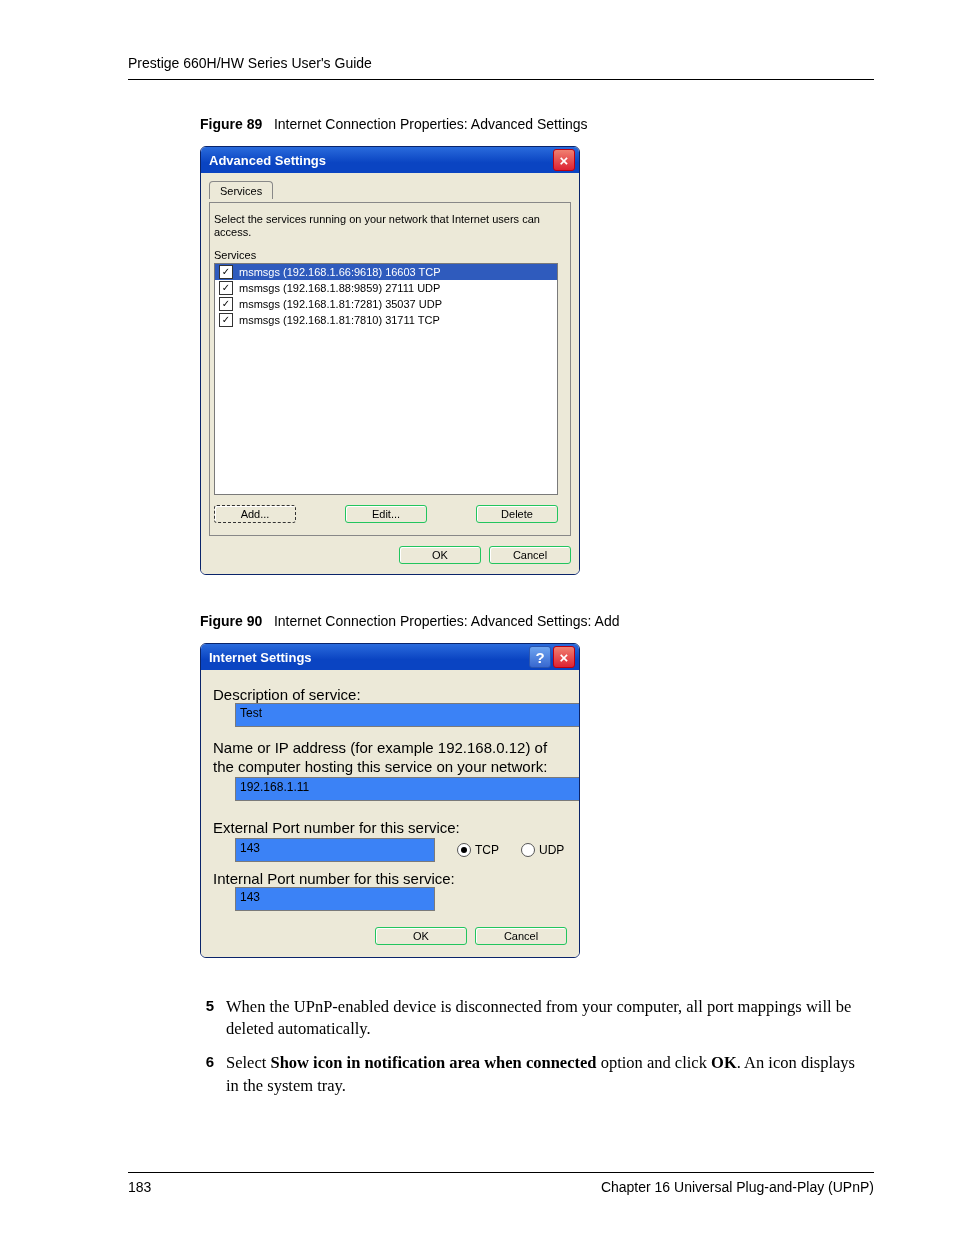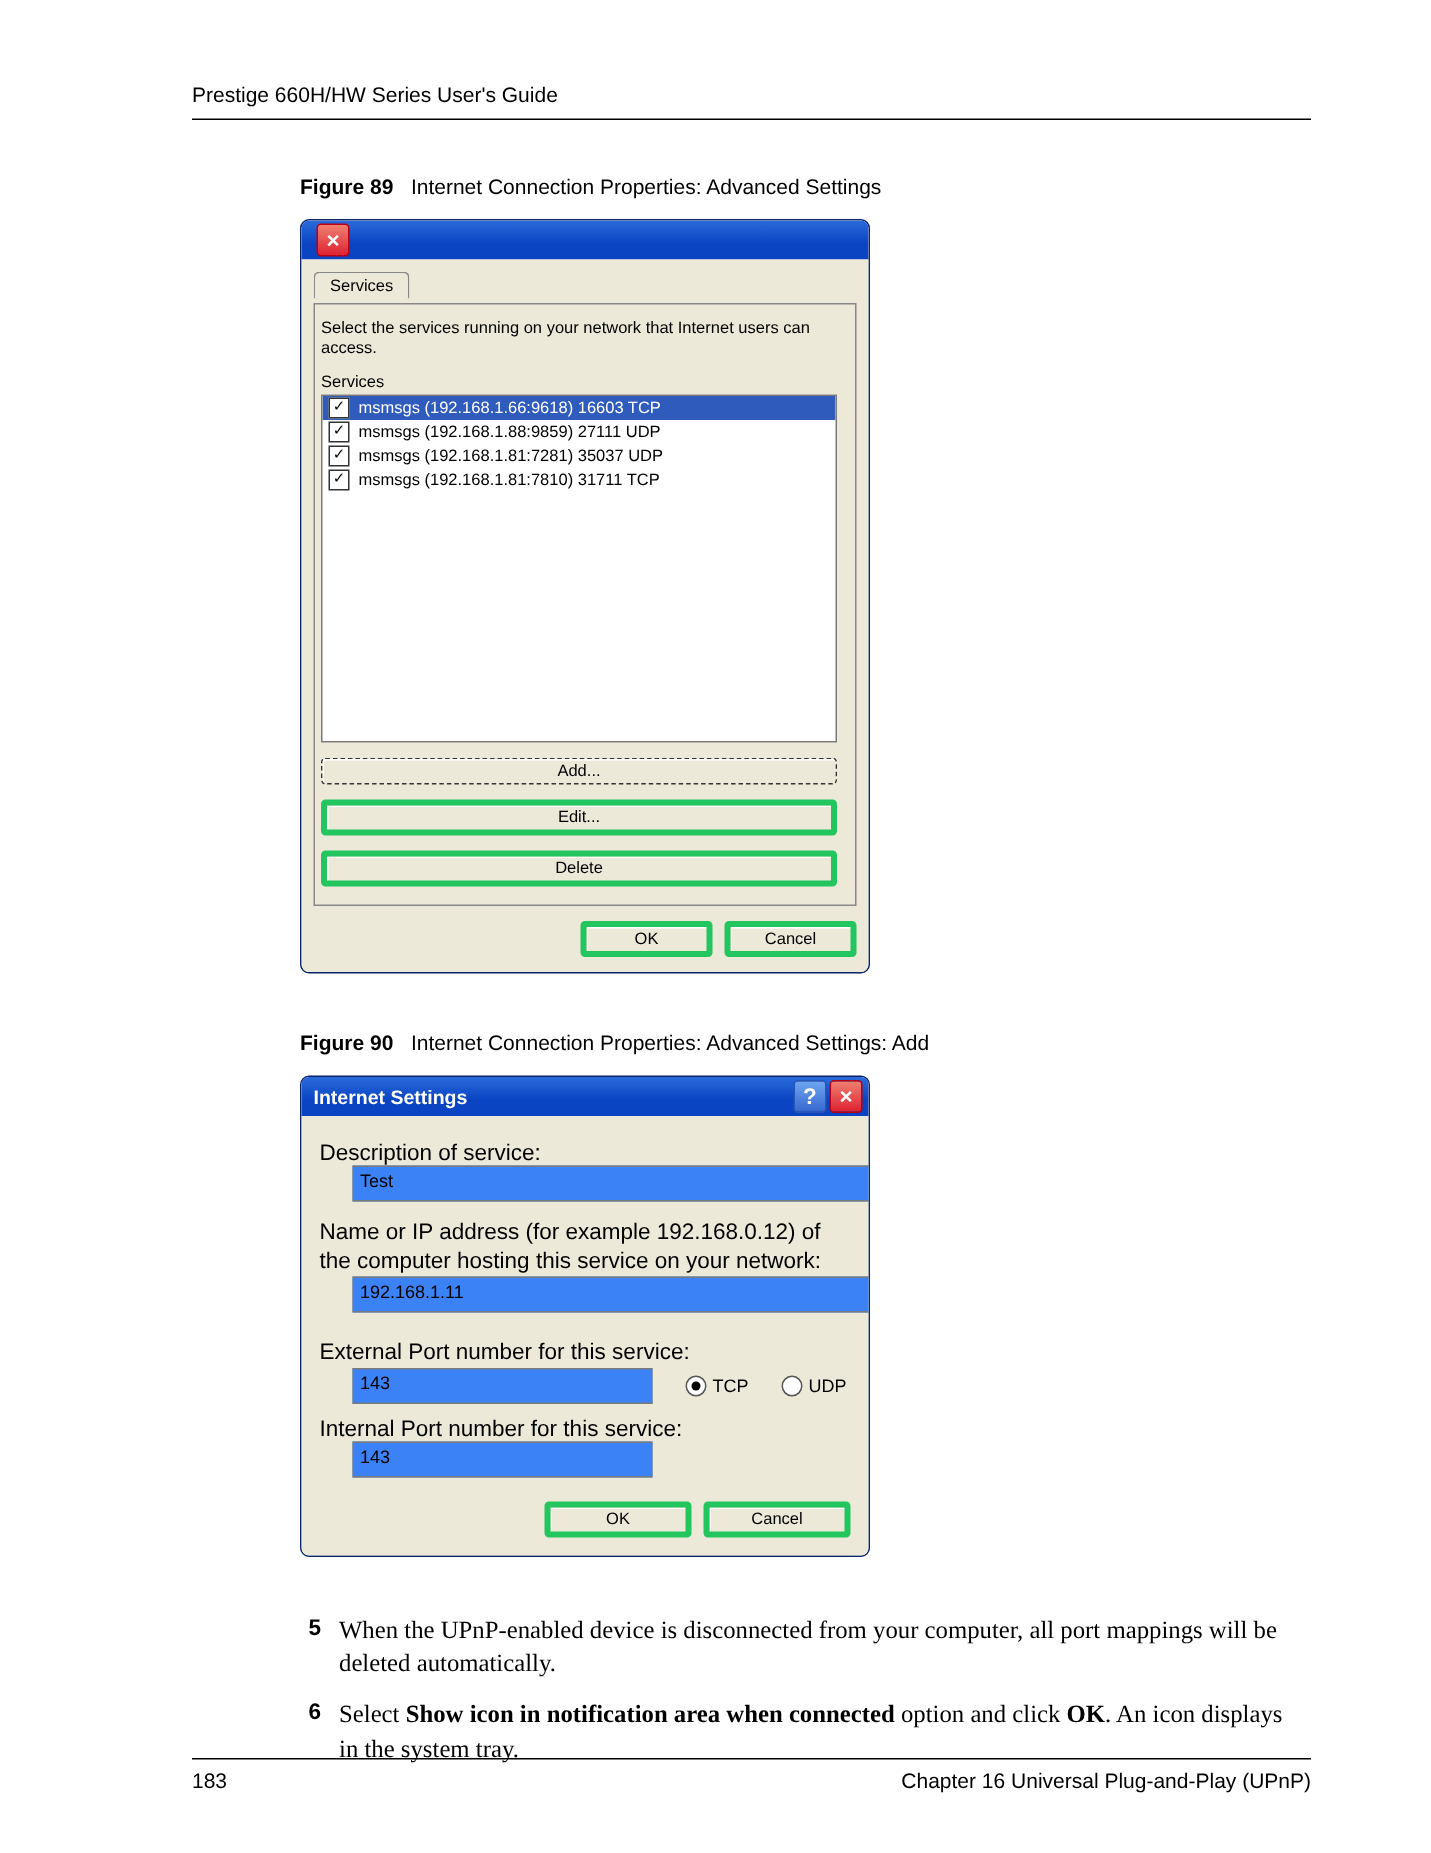--- a/index.html
+++ b/index.html
@@ -144,27 +144,26 @@
     font-size: 10px; line-height: 1;
     color: #000;
   }
   .lb-row.sel .cb { color: #000; }
 
   .btnrow3 {
     display: flex;
     justify-content: space-between;
     margin-top: 10px;
     gap: 10px;
-    flex-direction: column;
   }
   .btn {
     font-family: Tahoma, Arial, sans-serif;
     font-size: 11px;
     background: #ece9d8;
-    border: 4px solid #22c55e;
+    border: 1px solid #22c55e;
     border-radius: 3px;
     padding: 2px 0;
     min-width: 80px;
     text-align: center;
     box-shadow: inset 1px 1px 0 #fff;
   }
   .btn.focus { border: 1px dashed #333; }
   .dlg-footer {
     display: flex;
     justify-content: flex-end;
@@ -229,20 +228,21 @@
   <div class="running-header">Prestige 660H/HW Series User's Guide</div>
 
   <div class="content">
 
     <p class="figcap">
       <b>Figure 89</b>&nbsp;&nbsp;&nbsp;<span>Internet Connection Properties: Advanced Settings</span>
     </p>
 
     <div class="dlg dlg1">
       <div class="titlebar">
+        <span class="t-title">Advanced Settings</span>
         <span class="tb-btn tb-close">×</span>
       </div>
       <div class="dlg-body">
         <div class="tabstrip">
           <div class="tab">Services</div>
         </div>
         <div class="tabpanel">
           <div class="instr">Select the services running on your network that Internet users can access.</div>
           <div class="grp-label">Services</div>
           <div class="listbox">

